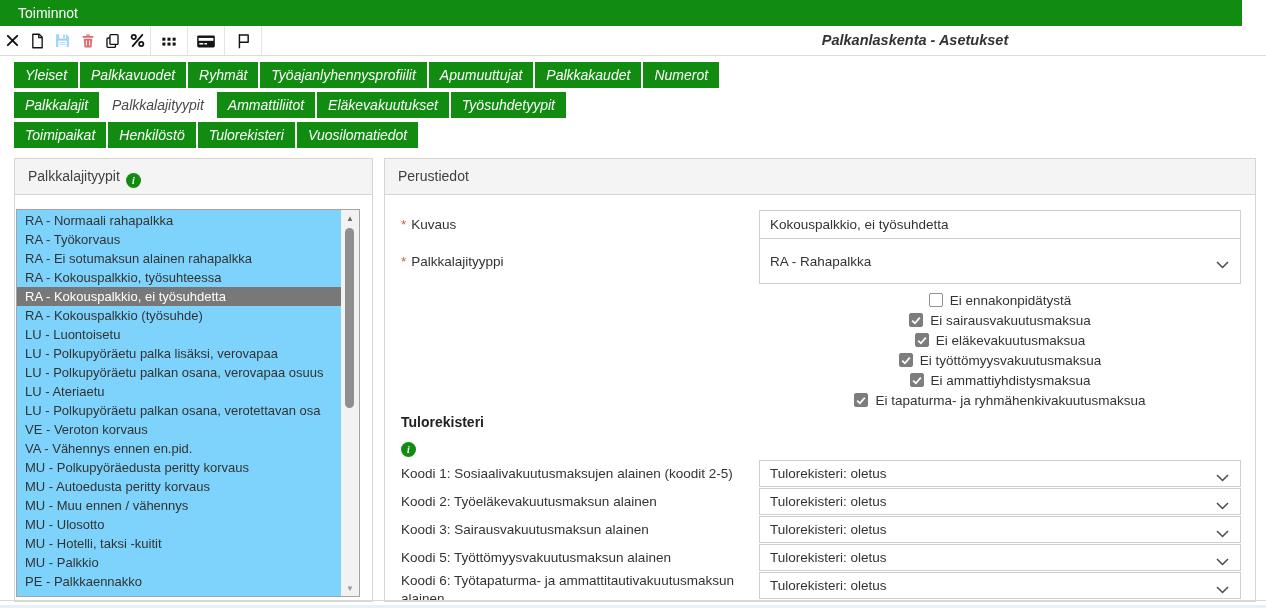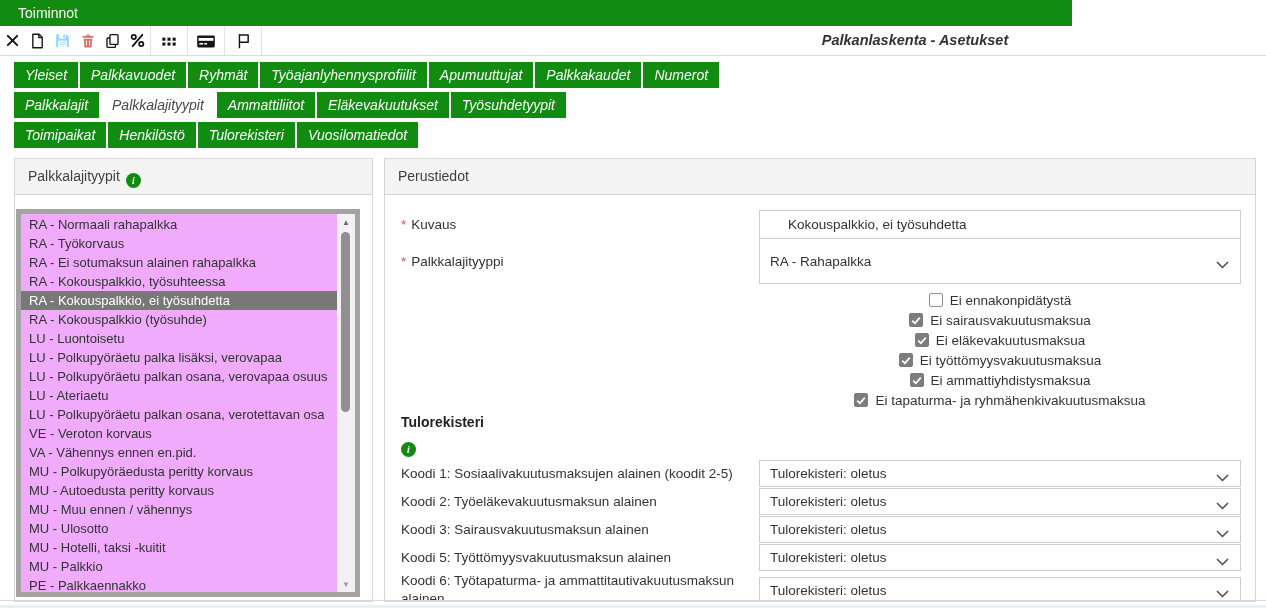--- a/index.html
+++ b/index.html
@@ -2,21 +2,21 @@
 <html style="--accent-green: #118c11; --selected-bg: #787878; --checked-box: #7d7d7d; --scroll-thumb: #8f8f8f; --asterisk-red: #d9534f; --save-blue: #9bd4f5; --delete-red: #dd6c6c;"><head>
 <meta charset="utf-8">
 <style>
   html,body{margin:0;padding:0;}
   body{
     width:1266px;height:608px;position:relative;overflow:hidden;
     background:#ffffff;font-family:"Liberation Sans", sans-serif;
     -webkit-font-smoothing:antialiased;
   }
   
-  .menubar{position:absolute;left:0;top:0;width:1072px;height:26px;background:var(--accent-green);}
+  .menubar{position:absolute;left:0;top:0;width:1242px;height:26px;background:var(--accent-green);}
   .menubar-item{display:inline-block;color:#fff;font-size:14px;line-height:26px;padding:0 10px;margin-left:8px;cursor:default;}
   
   .toolbar{position:absolute;left:0;top:26px;width:1266px;height:29px;background:#fff;border-bottom:1px solid #dcdcdc;display:flex;align-items:stretch;}
   .tool-group{display:flex;align-items:stretch;}
   .tool-btn{width:25px;display:flex;align-items:center;justify-content:center;cursor:pointer;}
   .tool-btn.wide{width:36px;}
   .tool-btn svg{display:block;}
   .tool-sep{width:1px;background:#e3e3e3;}
   .toolbar-title{position:absolute;left:700px;top:0;width:430px;height:29px;line-height:29px;text-align:center;font-size:14.5px;font-weight:bold;color:#333;font-style:italic;}
   
@@ -25,51 +25,51 @@
   .tab{display:inline-block;height:26px;line-height:26px;padding:0 11px;margin-right:2px;background:var(--accent-green);color:#fff;font-size:14px;cursor:pointer;vertical-align:top;font-style:italic;}
   .tab.active{background:#fff;color:#4a4a4a;}
   
   .panel{position:absolute;border:1px solid #d6d6d6;background:#fff;}
   .panel-header{height:35px;line-height:35px;background:#f4f4f4;border-bottom:1px solid #d6d6d6;padding:0 13px;font-size:14px;color:#3f3f3f;}
   .info-badge{display:inline-flex;width:15px;height:15px;border-radius:50%;background:var(--accent-green);color:#fff;font-size:10px;font-weight:bold;align-items:center;justify-content:center;vertical-align:-3px;margin-left:6px;font-style:italic;font-family:"Liberation Serif",serif;}
   #left-panel{left:14px;top:158px;width:357px;height:442px;}
   #right-panel{left:384px;top:158px;width:870px;height:442px;}
   
   .left-body{position:absolute;top:36px;left:0;right:0;bottom:0;}
-  .listbox{position:absolute;left:1px;right:12px;top:14px;bottom:4px;border:5px solid #a3a3a3;background:#f0abfc;overflow:hidden;}
+  .listbox{position:absolute;left:1px;right:12px;top:14px;bottom:4px;border:1px solid #a3a3a3;background:#7dd3fc;overflow:hidden;}
   .list-items{position:absolute;left:0;top:1px;right:18px;bottom:0;overflow:hidden;}
   .list-item{height:19px;line-height:19px;padding-left:8px;font-size:13px;color:#333;white-space:nowrap;overflow:hidden;cursor:default;}
   .list-item.selected{background:var(--selected-bg);color:#fff;}
   .scrollbar{position:absolute;top:0;right:0;bottom:0;width:18px;background:#f2f2f2;}
   .scroll-arrow{position:absolute;left:0;width:18px;height:14px;text-align:center;font-size:8px;color:#6b6b6b;line-height:14px;cursor:pointer;}
   .scroll-arrow.down{bottom:0;color:#9a9a9a;}
   .scroll-arrow.up{top:2px;}
   .scroll-thumb{position:absolute;left:4px;width:9px;top:18px;height:180px;border-radius:5px;background:var(--scroll-thumb);cursor:pointer;}
   
   .right-body{position:absolute;top:36px;left:0;right:0;bottom:0;padding:15px 14px 0 16px;overflow:hidden;}
   .field-row{display:flex;align-items:stretch;}
   .field-label{flex:0 0 358px;display:flex;align-items:center;font-size:13.5px;color:#333;}
   .req{color:var(--asterisk-red);margin-right:5px;}
-  .text-input{flex:1;height:29px;box-sizing:border-box;border:1px solid #cfcfcf;padding:0 28px;font-family:"Liberation Sans",sans-serif;font-size:13.5px;color:#333;outline:none;}
+  .text-input{flex:1;height:29px;box-sizing:border-box;border:1px solid #cfcfcf;padding:0 10px;font-family:"Liberation Sans",sans-serif;font-size:13.5px;color:#333;outline:none;}
   .select-box{flex:1;height:46px;box-sizing:border-box;border:1px solid #cfcfcf;background:#fff;display:flex;align-items:center;padding:0 10px;position:relative;font-size:13.5px;color:#333;cursor:pointer;}
   .select-box .chev{position:absolute;right:11px;top:50%;margin-top:-4px;}
   .mt-collapse{margin-top:-1px;}
   .cb-group{margin-left:358px;padding-top:6px;}
   .cb-row{display:flex;align-items:center;height:20px;justify-content:center;}
   .checkbox{width:14px;height:14px;box-sizing:border-box;border:1px solid #919191;border-radius:2px;background:#fff;display:flex;align-items:center;justify-content:center;margin-right:7px;cursor:pointer;}
   .checkbox.checked{background:var(--checked-box);border-color:var(--checked-box);}
   .cb-label{font-size:13.5px;color:#333;}
   .section-heading{margin-top:4px;font-size:14px;font-weight:bold;color:#222;line-height:17px;}
   .section-info{margin-top:5px;height:16px;}
   .section-info .info-badge{margin-left:0;}
   .koodi-rows{margin-top:8px;}
   .koodi-row{display:flex;align-items:center;margin-bottom:1px;}
   .koodi-row .field-label{line-height:18px;}
   .koodi-row .select-box{height:27px;}
-  .koodi-row:last-child{align-items:center;}
+  .koodi-row:last-child{align-items:flex-start;}
   
   .bottom-line{position:absolute;left:0;top:600px;width:1266px;border-top:1px solid #d9d9d9;}
   .bottom-strip{position:absolute;left:0;bottom:0;width:1266px;height:3px;background:#e9f1f8;}
 </style>
 </head>
 <body>
 
 <div class="menubar">
   <span class="menubar-item">Toiminnot</span>
 </div>

